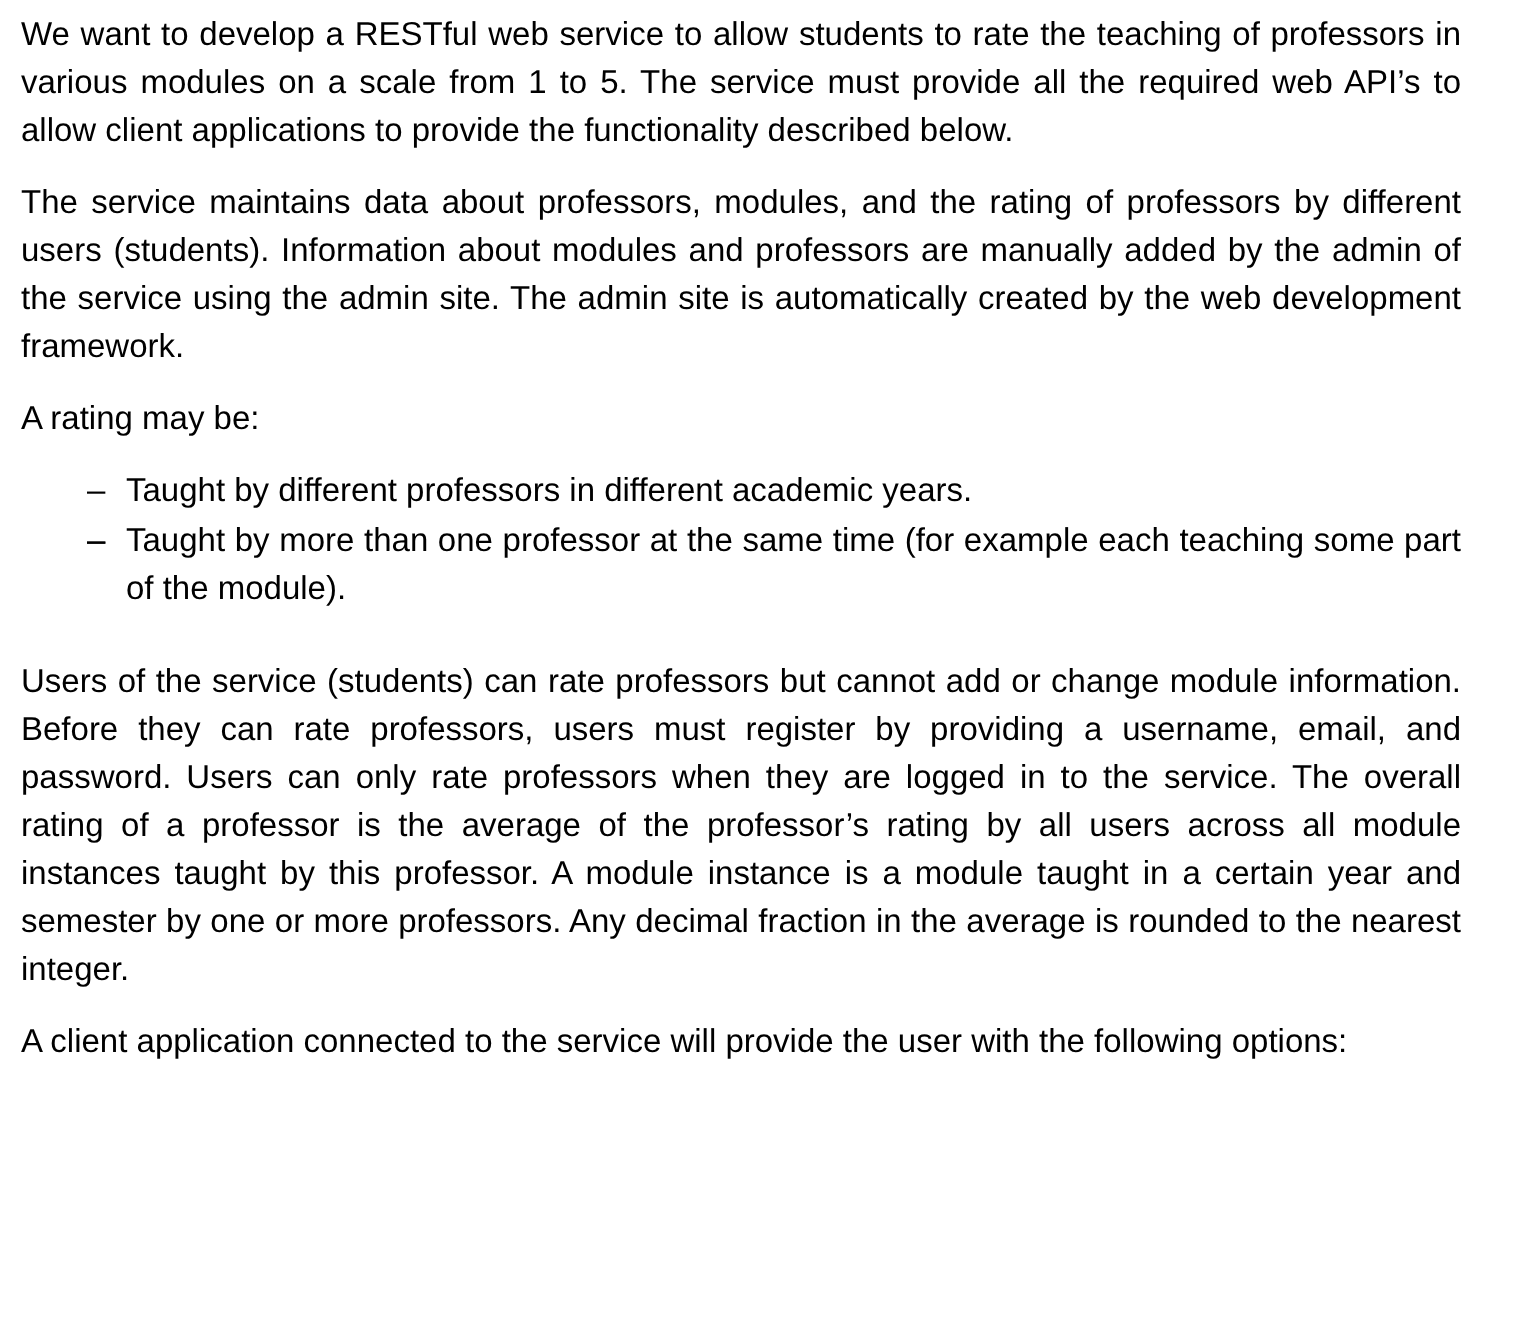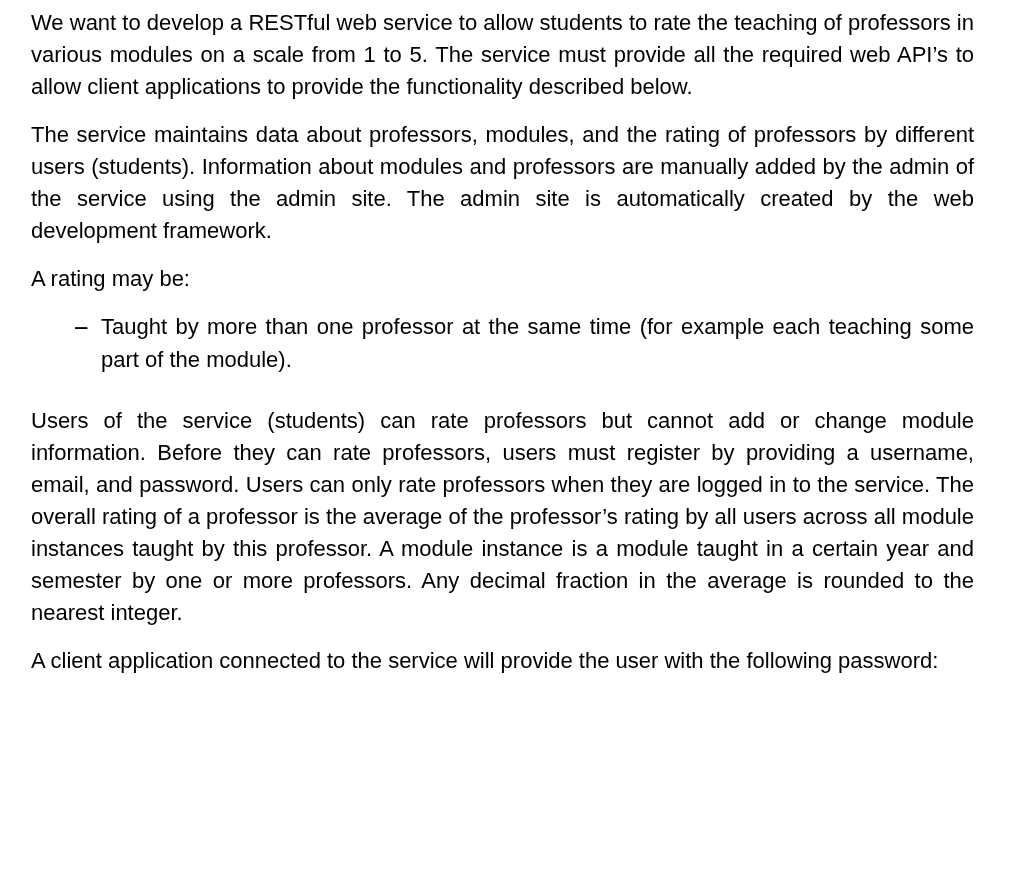--- a/index.html
+++ b/index.html
@@ -6,21 +6,21 @@
     margin: 0;
     padding: 0;
     background: #ffffff;
   }
   .page {
     width: 1024px;
     height: 720px;
     box-sizing: border-box;
     background: #ffffff;
     color: #000000;
-    padding: 7px 50px 0 31px;
+    padding: 7px 50px 0 14px;
     font-family: "Liberation Sans", "DejaVu Sans", sans-serif;
     font-size: 22px;
     line-height: 32px;
     overflow: hidden;
   }
   .page p {
     margin: 0 0 16px 0;
     text-align: justify;
   }
   ul.dash-list {
@@ -53,28 +53,29 @@
 
   <p>We want to develop a RESTful web service to allow students to rate the teaching of professors in various modules on a scale from 1 to 5. The service must provide all the required web API’s to allow client applications to provide the functionality described below.</p>
 
   <p>The service maintains data about professors, modules, and the rating of professors by different users (students). Information about modules and professors are manually added by the admin of the service using the admin site. The admin site is automatically created by the web development framework.</p>
 
   <p>A rating may be:</p>
 
   <ul class="dash-list">
     <li>
       <span class="dash">–</span>
+      <span>Taught by different professors in different academic years.</span>
     </li>
     <li>
       <span class="dash">–</span>
     </li>
     <li>
       <span class="dash">–</span>
       <span>Taught by more than one professor at the same time (for example each teaching some part of the module).</span>
     </li>
   </ul>
 
 
   <p class="users-para">Users of the service (students) can rate professors but cannot add or change module information. Before they can rate professors, users must register by providing a username, email, and password. Users can only rate professors when they are logged in to the service. The overall rating of a professor is the average of the professor’s rating by all users across all module instances taught by this professor. A module instance is a module taught in a certain year and semester by one or more professors. Any decimal fraction in the average is rounded to the nearest integer.</p>
 
-  <p class="last-para">A client application connected to the service will provide the user with the following password:</p>
+  <p class="last-para">A client application connected to the service will provide the user with the following options:</p>
 
 </div>
 
 </body></html>

